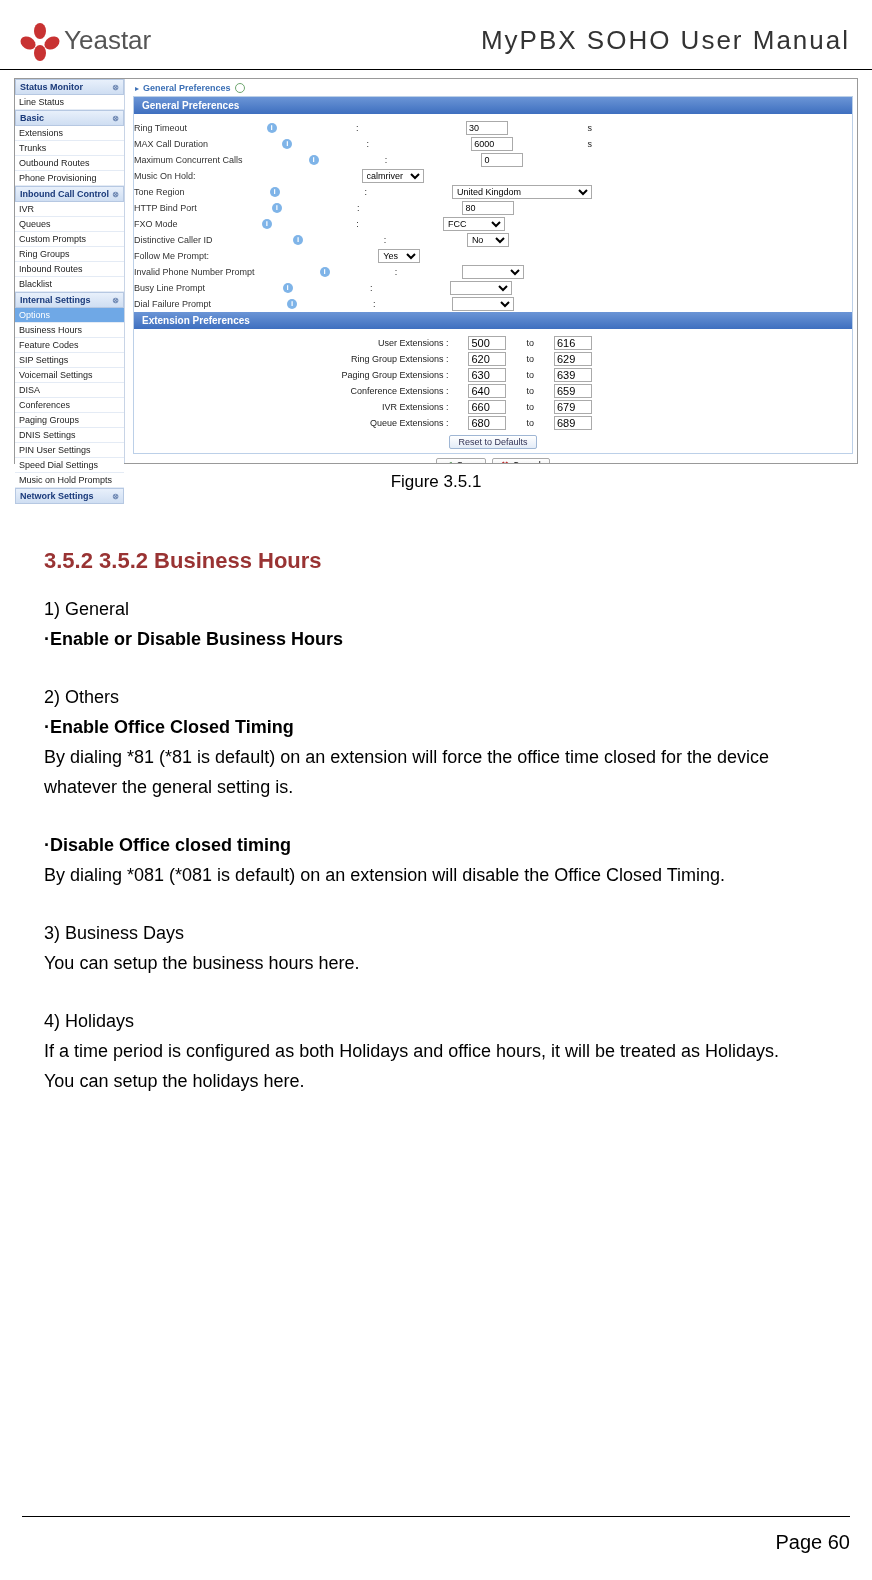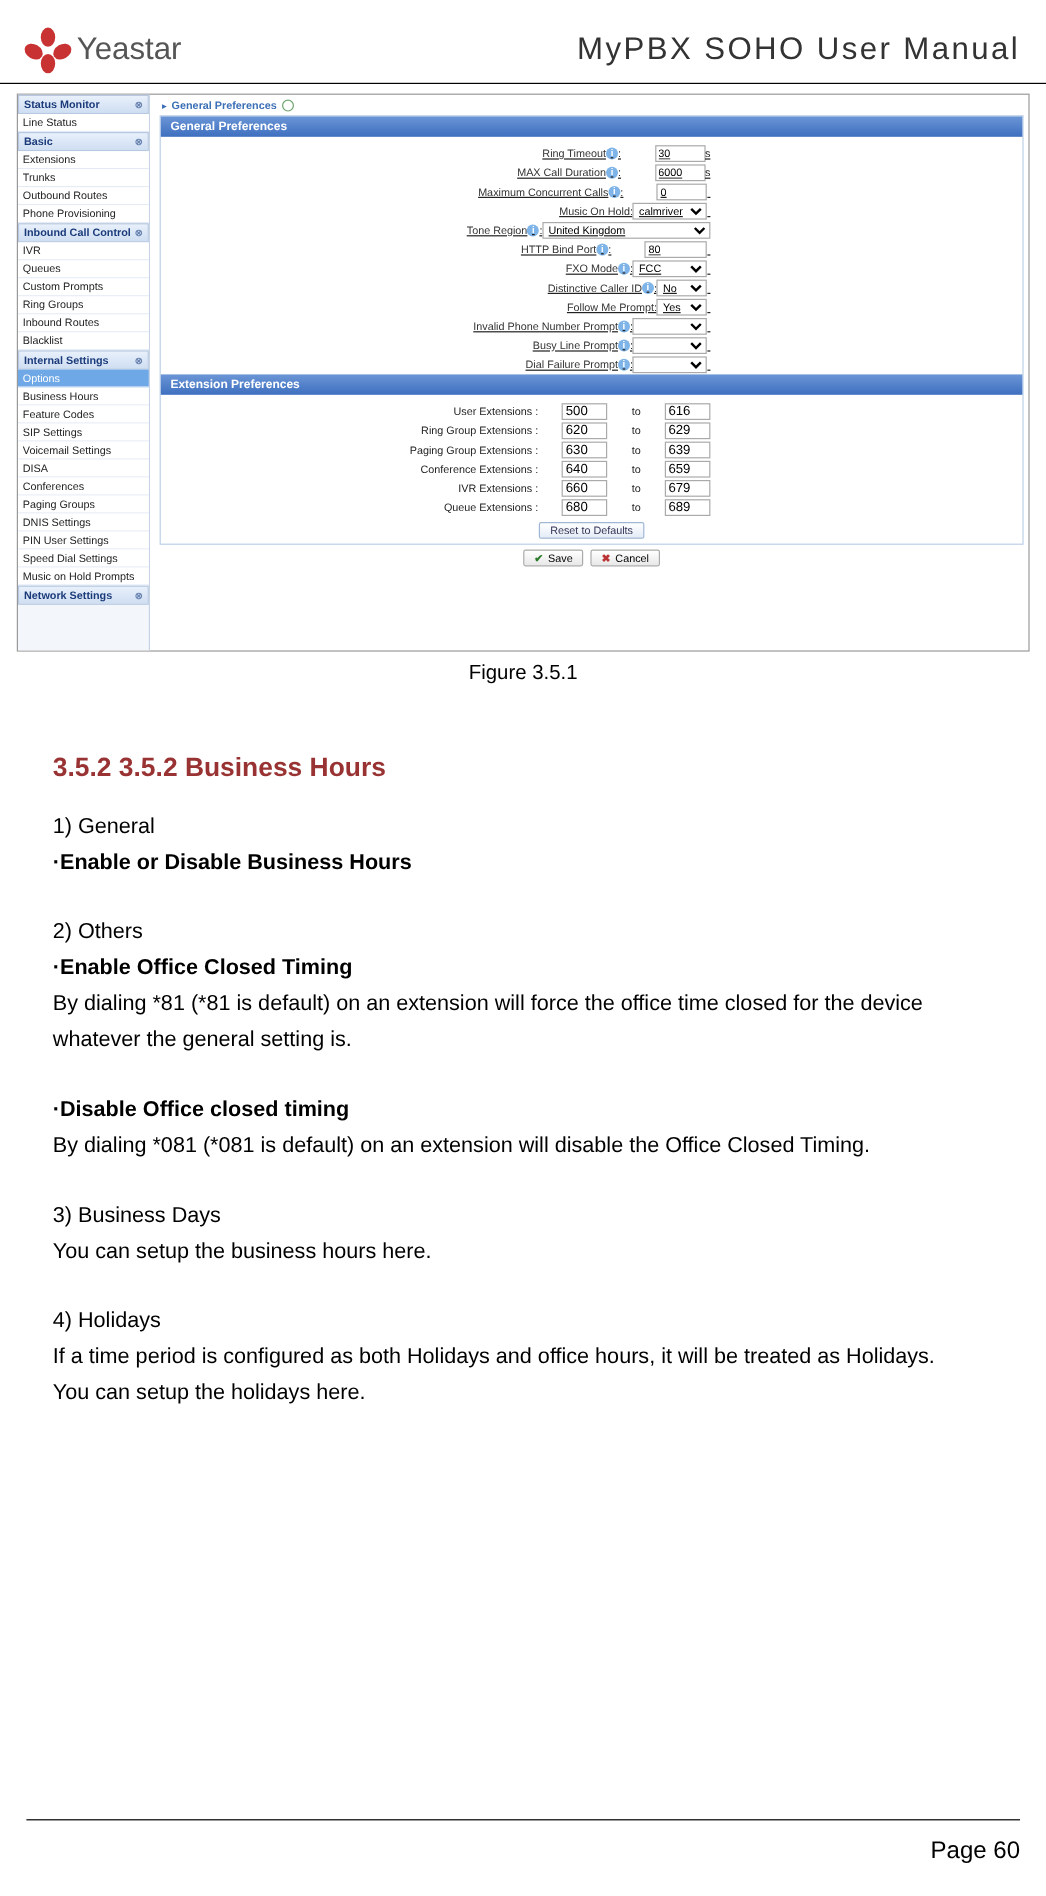--- a/index.html
+++ b/index.html
@@ -29,21 +29,21 @@
   }
   .p1 { top: 0; left: 12px; transform: rotate(0deg); }
   .p2 { top: 12px; left: 0; transform: rotate(-60deg); }
   .p3 { top: 12px; left: 24px; transform: rotate(60deg); }
   .p4 { top: 22px; left: 12px; transform: rotate(0deg); }
   .logo-text { font-size: 26px; color: #555; font-weight: 500; font-family: Arial,sans-serif; }
   .hdr-title { font-size: 26px; color: #333; letter-spacing: 2px; font-family: Verdana,sans-serif; }
   
   .figure-wrap { padding: 8px 14px 0 14px; }
   .shot {
-    width: 844px; height: 465px; border: 1px solid #999; background: #fff;
+    width: 844px; height: 386px; border: 1px solid #999; background: #fff;
     display: flex; font-family: Tahoma, Arial, sans-serif; font-size: 9px;
     color: #222;
   }
   
   .sb { width: 110px; flex-shrink: 0; background: #f3f6fb; border-right: 1px solid #c8d4e6; }
   .sb-group-h {
     background: linear-gradient(#e8f0fb,#cfdef2);
     color: #1a3a7a; font-weight: bold; font-size: 9px;
     padding: 2px 4px; border: 1px solid #b6c8e2;
     display: flex; justify-content: space-between; align-items: center;
@@ -59,24 +59,23 @@
   .panel {
     border: 1px solid #bcd0e8;
   }
   .panel-h {
     background: linear-gradient(#6b95d6,#3e6fbf);
     color: #fff; font-weight: bold; font-size: 10px;
     padding: 3px 8px;
   }
   .form { padding: 6px 0 0 0; }
   .row {
-    display: flex; align-items: center; justify-content: flex-end;
+    display: flex; align-items: center; justify-content: space-between;
     padding: 1px 260px 1px 0; gap: 0;
     font-size: 9px;
-    text-decoration: underline;
   }
   .row .lbl { text-align: right; color: #333; white-space: nowrap; }
   .info-icon {
     display:inline-block;width:10px;height:10px;border-radius:50%;
     background:#7fb4e8;color:#fff;font-size:8px;line-height:10px;text-align:center;
     font-weight:bold;
   }
   .row input[type=text] {
     font-size:9px; padding:0 2px; height:14px; border:1px solid #aaa;margin-left:28px;
   }

